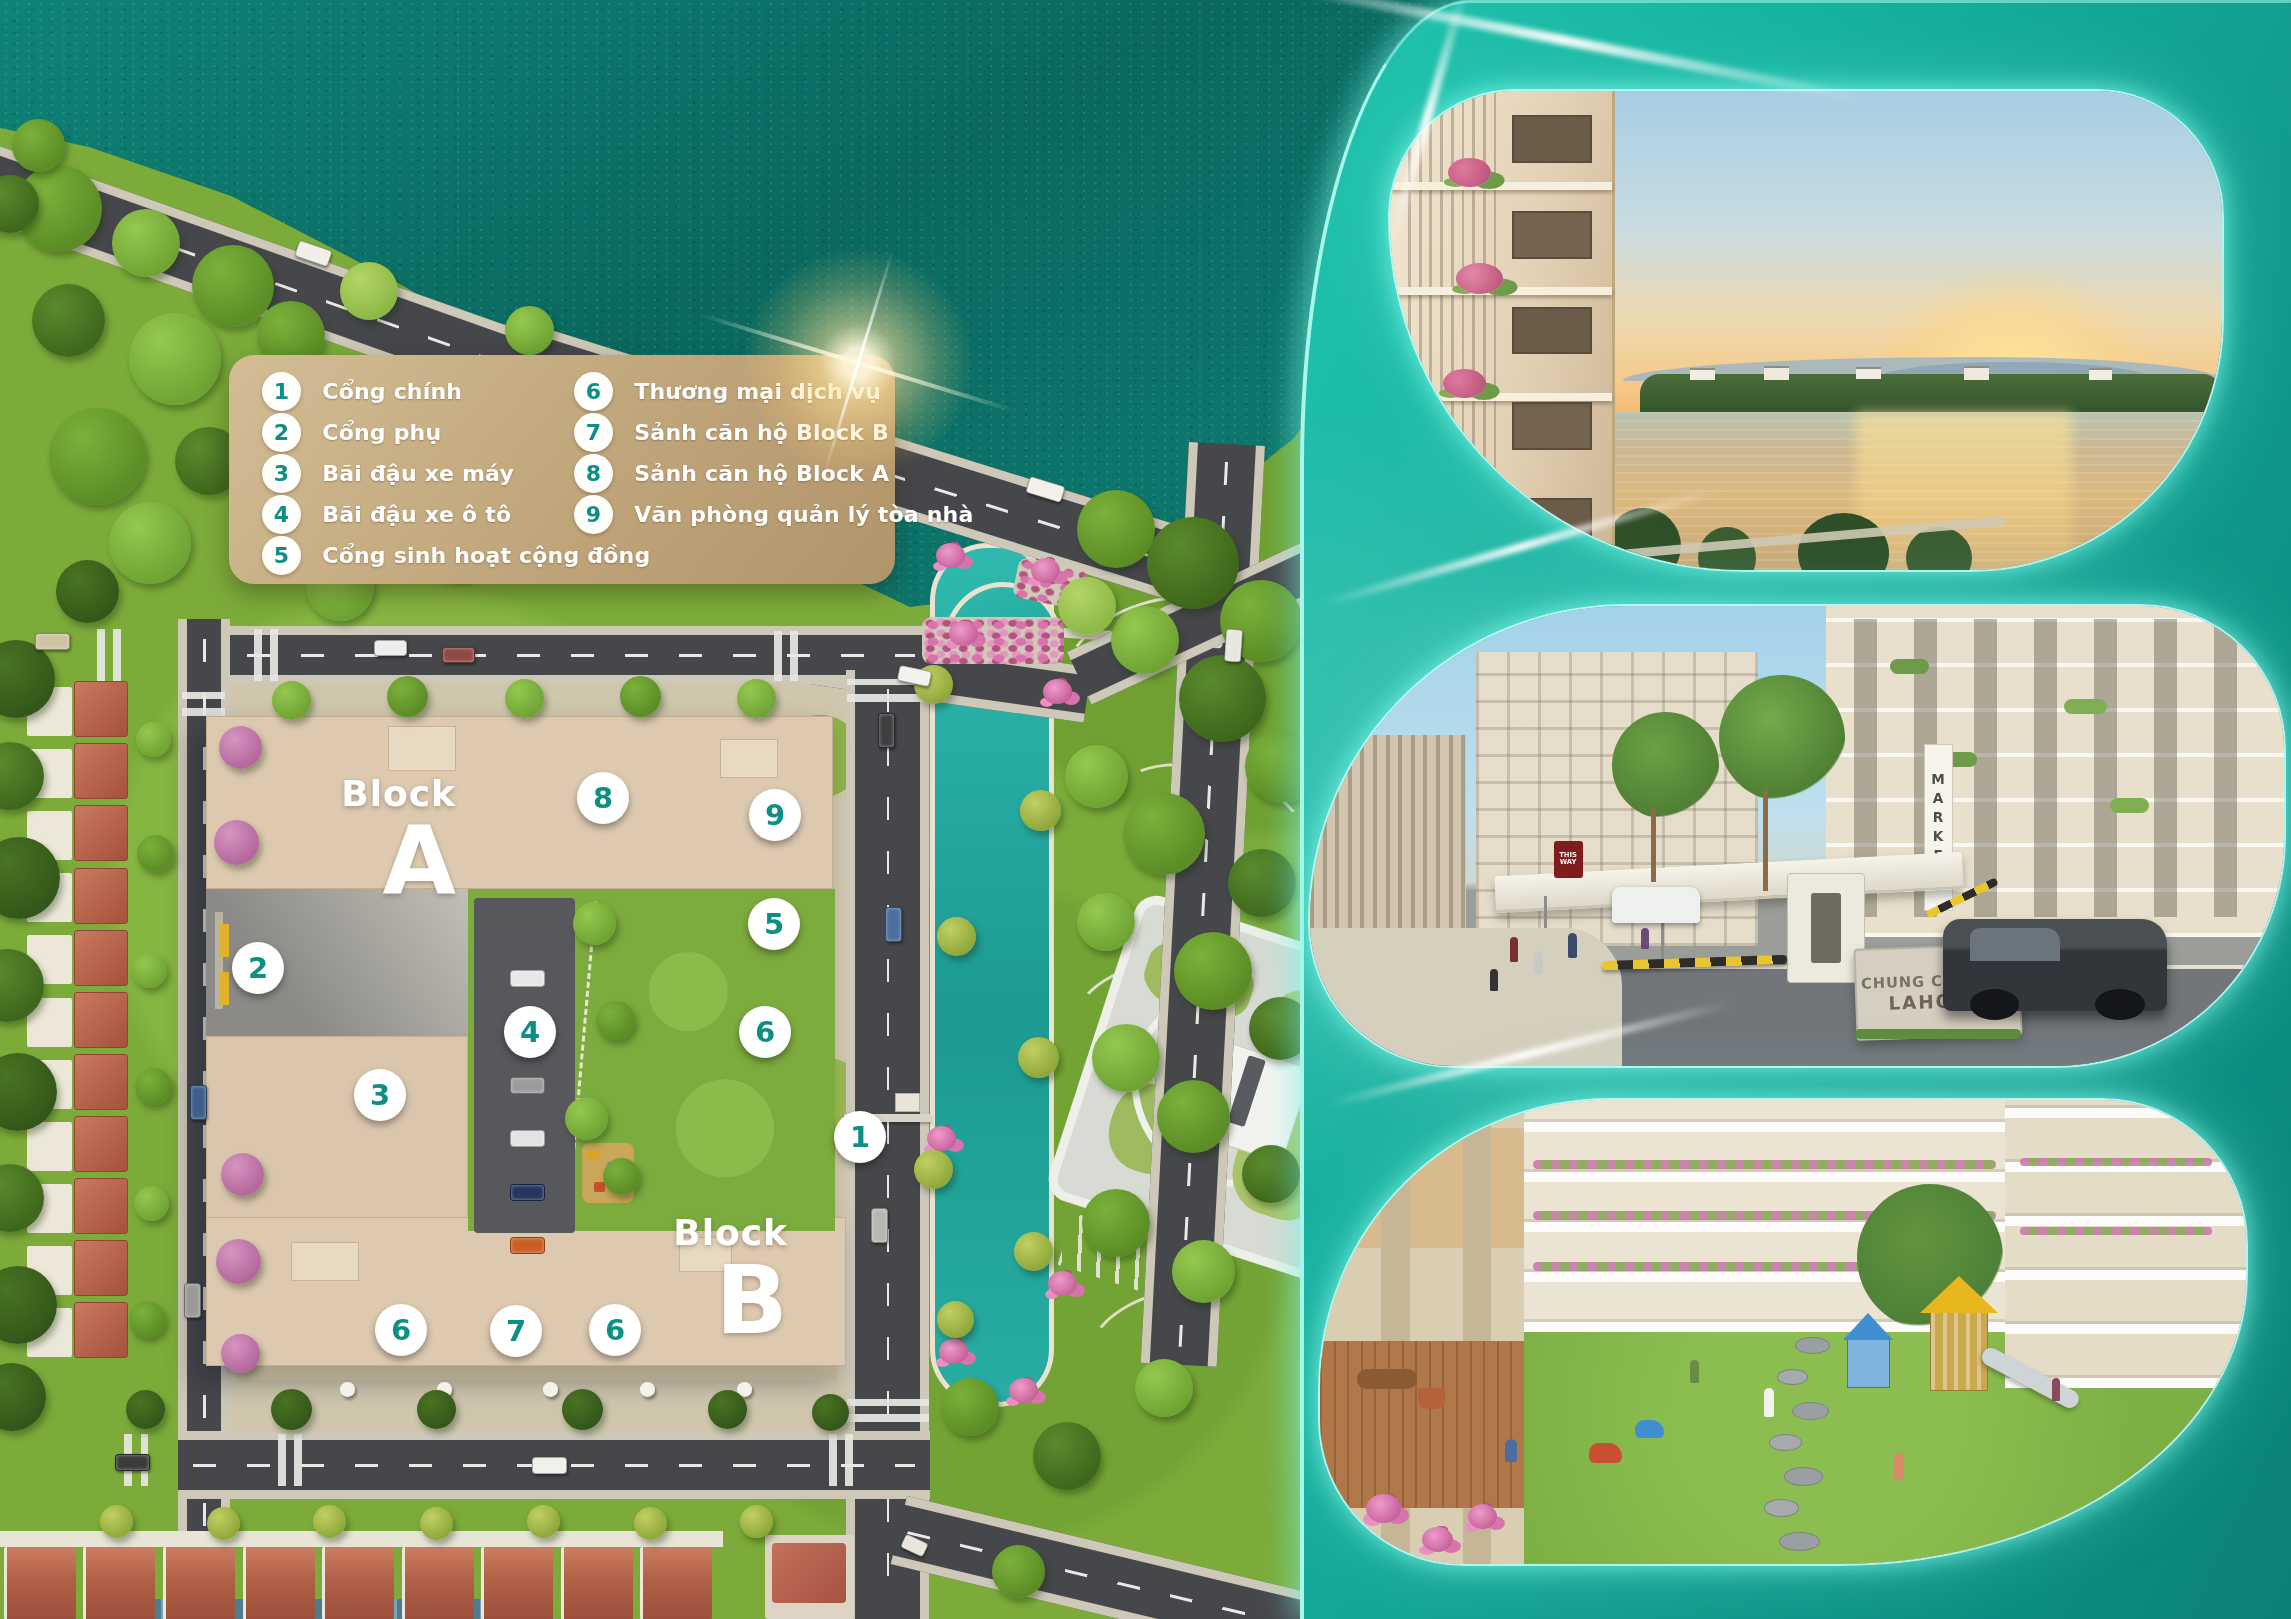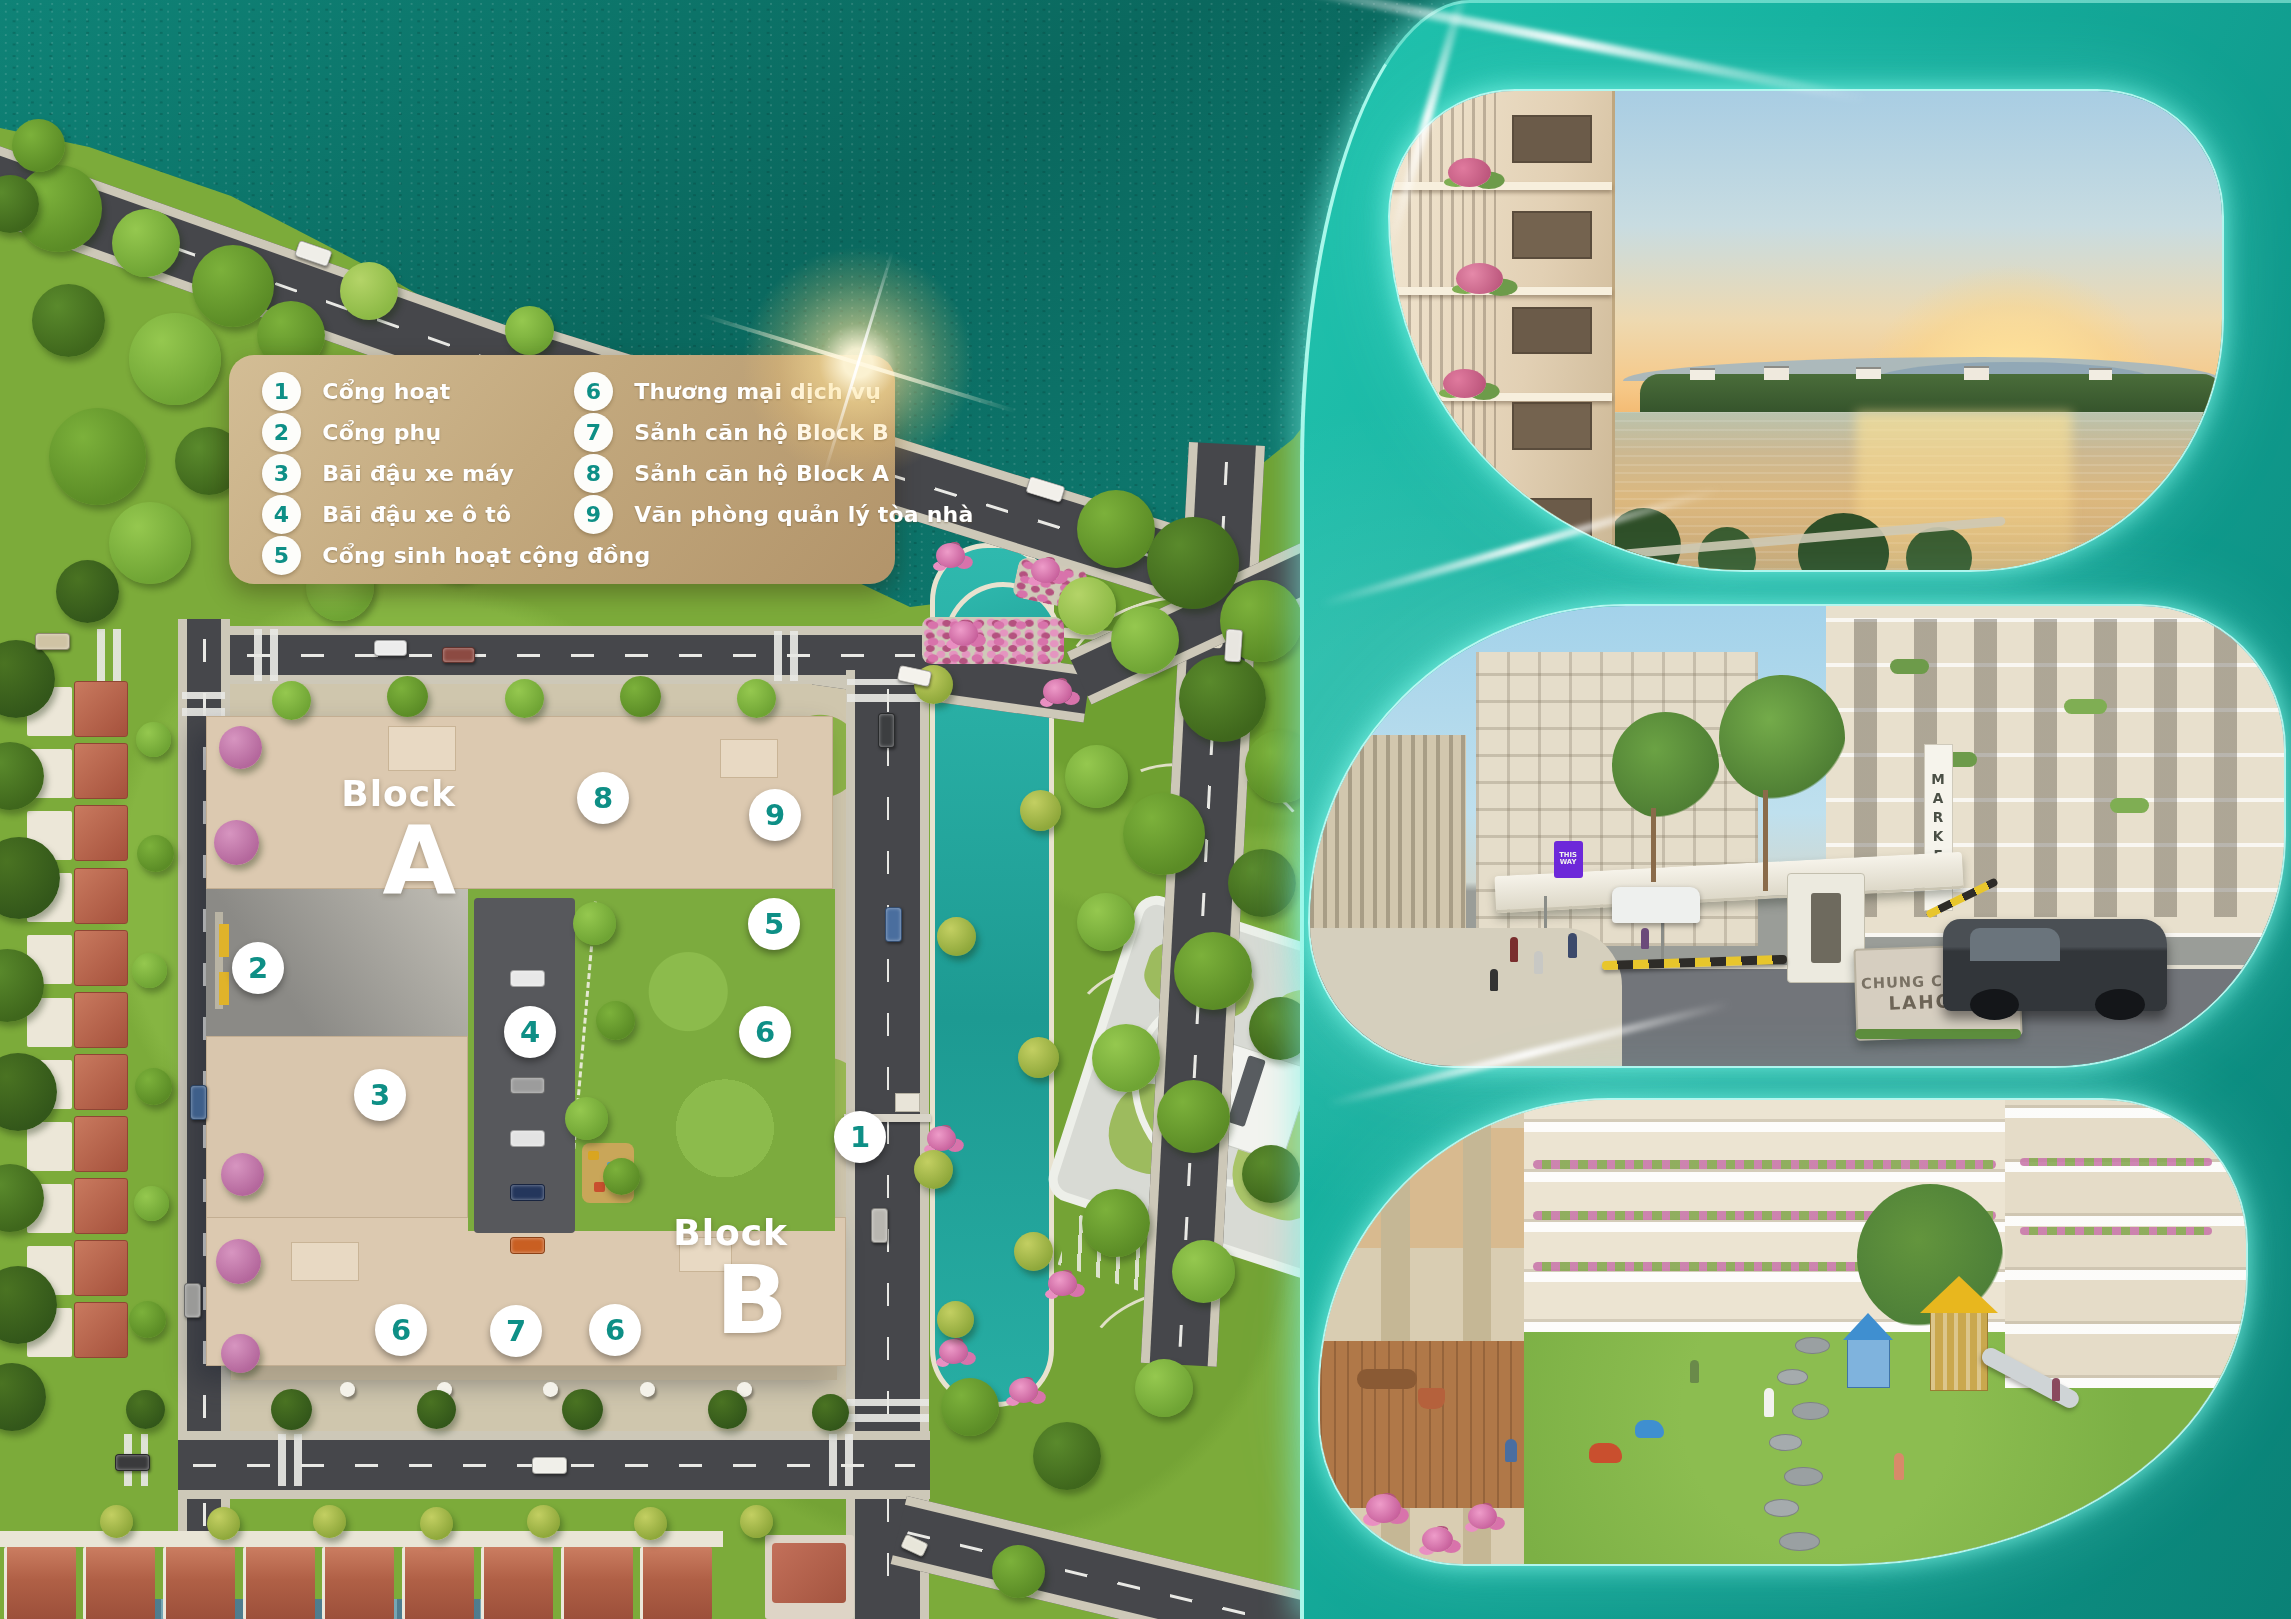--- a/index.html
+++ b/index.html
@@ -357,21 +357,21 @@
     <div class="abs" style="left:858px;top:363px;z-index:32;width:0;height:0;">
       <div class="abs" style="left:-126px;top:-126px;width:252px;height:252px;border-radius:50%;background:radial-gradient(circle,rgba(255,246,214,.95) 0 8%,rgba(255,226,150,.55) 22%,rgba(255,210,120,.22) 45%,transparent 65%);"></div>
       <div class="abs" style="left:-165px;top:-1.9px;width:330px;height:3.9px;background:linear-gradient(90deg,transparent,#fff8e0,transparent);transform:rotate(17deg);"></div>
       <div class="abs" style="left:-116px;top:-1.9px;width:233px;height:2.9px;background:linear-gradient(90deg,transparent,#fff,transparent);transform:rotate(107deg);"></div>
     </div>
 
     <div id="legend">
       <div id="lcol1" class="lcol">
           <div class="lrow">
             <span class="lnum">1</span>
-            <span class="llab">Cổng hoạt</span>
+            <span class="llab">Cổng chính</span>
           </div>
           <div class="lrow">
             <span class="lnum">2</span>
             <span class="llab">Cổng phụ</span>
           </div>
           <div class="lrow">
             <span class="lnum">3</span>
             <span class="llab">Bãi đậu xe máy</span>
           </div>
           <div class="lrow">
@@ -512,21 +512,21 @@
     <div class="abs" style="left:65%;top:68%;width:23%;height:20%;background:linear-gradient(180deg,#4a4f54 0 30%,#32363a 35% 100%);border-radius:17.5px 25px 7.8px 7.8px;box-shadow:0 7.8px 11.6px rgba(0,0,0,.45);">
       <div class="abs" style="left:12%;top:10%;width:40%;height:36%;background:#6a747c;border-radius:9.7px 13.6px 0 0;"></div>
       <div class="abs" style="left:12%;bottom:-10%;width:22%;height:34%;background:#141619;border-radius:50%;"></div>
       <div class="abs" style="left:68%;bottom:-10%;width:22%;height:34%;background:#141619;border-radius:50%;"></div>
     </div>
     <div class="abs" style="left:31%;top:61%;width:9%;height:8%;background:#eef0ee;border-radius:7.8px 9.7px 3.9px 3.9px;box-shadow:0 2.9px 4.9px rgba(0,0,0,.35);"></div>
     <div class="abs" style="left:31%;top:23%;width:107px;height:107px;border-radius:50%;background:radial-gradient(circle at 40% 35%,#6ba244,#4f7f34 70%,transparent 72%);"></div>
     <div class="abs" style="left:42%;top:15%;width:126px;height:126px;border-radius:50%;background:radial-gradient(circle at 40% 35%,#74ab4a,#4f7f34 70%,transparent 72%);"></div>
     <div class="abs" style="left:46.5%;top:40%;width:4.9px;height:22%;background:#8a6b4a;"></div>
     <div class="abs" style="left:35%;top:44%;width:4.9px;height:16%;background:#8a6b4a;"></div>
-    <div class="abs" style="left:25%;top:51%;width:29px;height:37px;background:#6d28d9;border-radius:2.9px;display:flex;align-items:center;justify-content:flex-start;text-align:center;">
+    <div class="abs" style="left:25%;top:51%;width:29px;height:37px;background:#7f1d1d;border-radius:2.9px;display:flex;align-items:center;justify-content:flex-start;text-align:center;">
       <span style="font-size:6.8px;color:#f2f2ee;font-weight:700;line-height:1.1;">THIS WAY</span>
     </div>
     <div class="abs" style="left:20.5%;top:72%;width:8.7px;height:25px;background:#7a2e2e;border-radius:4.9px 4.9px 1.9px 1.9px;"></div>
     <div class="abs" style="left:23%;top:75%;width:8.7px;height:23px;background:#c8c8c4;border-radius:4.9px 4.9px 1.9px 1.9px;"></div>
     <div class="abs" style="left:26.5%;top:71%;width:8.7px;height:25px;background:#3c4a6b;border-radius:4.9px 4.9px 1.9px 1.9px;"></div>
     <div class="abs" style="left:18.5%;top:79%;width:7.8px;height:21.3px;background:#333;border-radius:4.9px 4.9px 1.9px 1.9px;"></div>
     <div class="abs" style="left:34%;top:70%;width:7.8px;height:21.3px;background:#6b4a7a;border-radius:4.9px 4.9px 1.9px 1.9px;"></div>
   </div>
 
   <div class="inset" style="left:1318px;top:1098px;width:930px;height:468px;border-radius:291px 146px 146px 146px;border-bottom-right-radius:408px 291px;">

